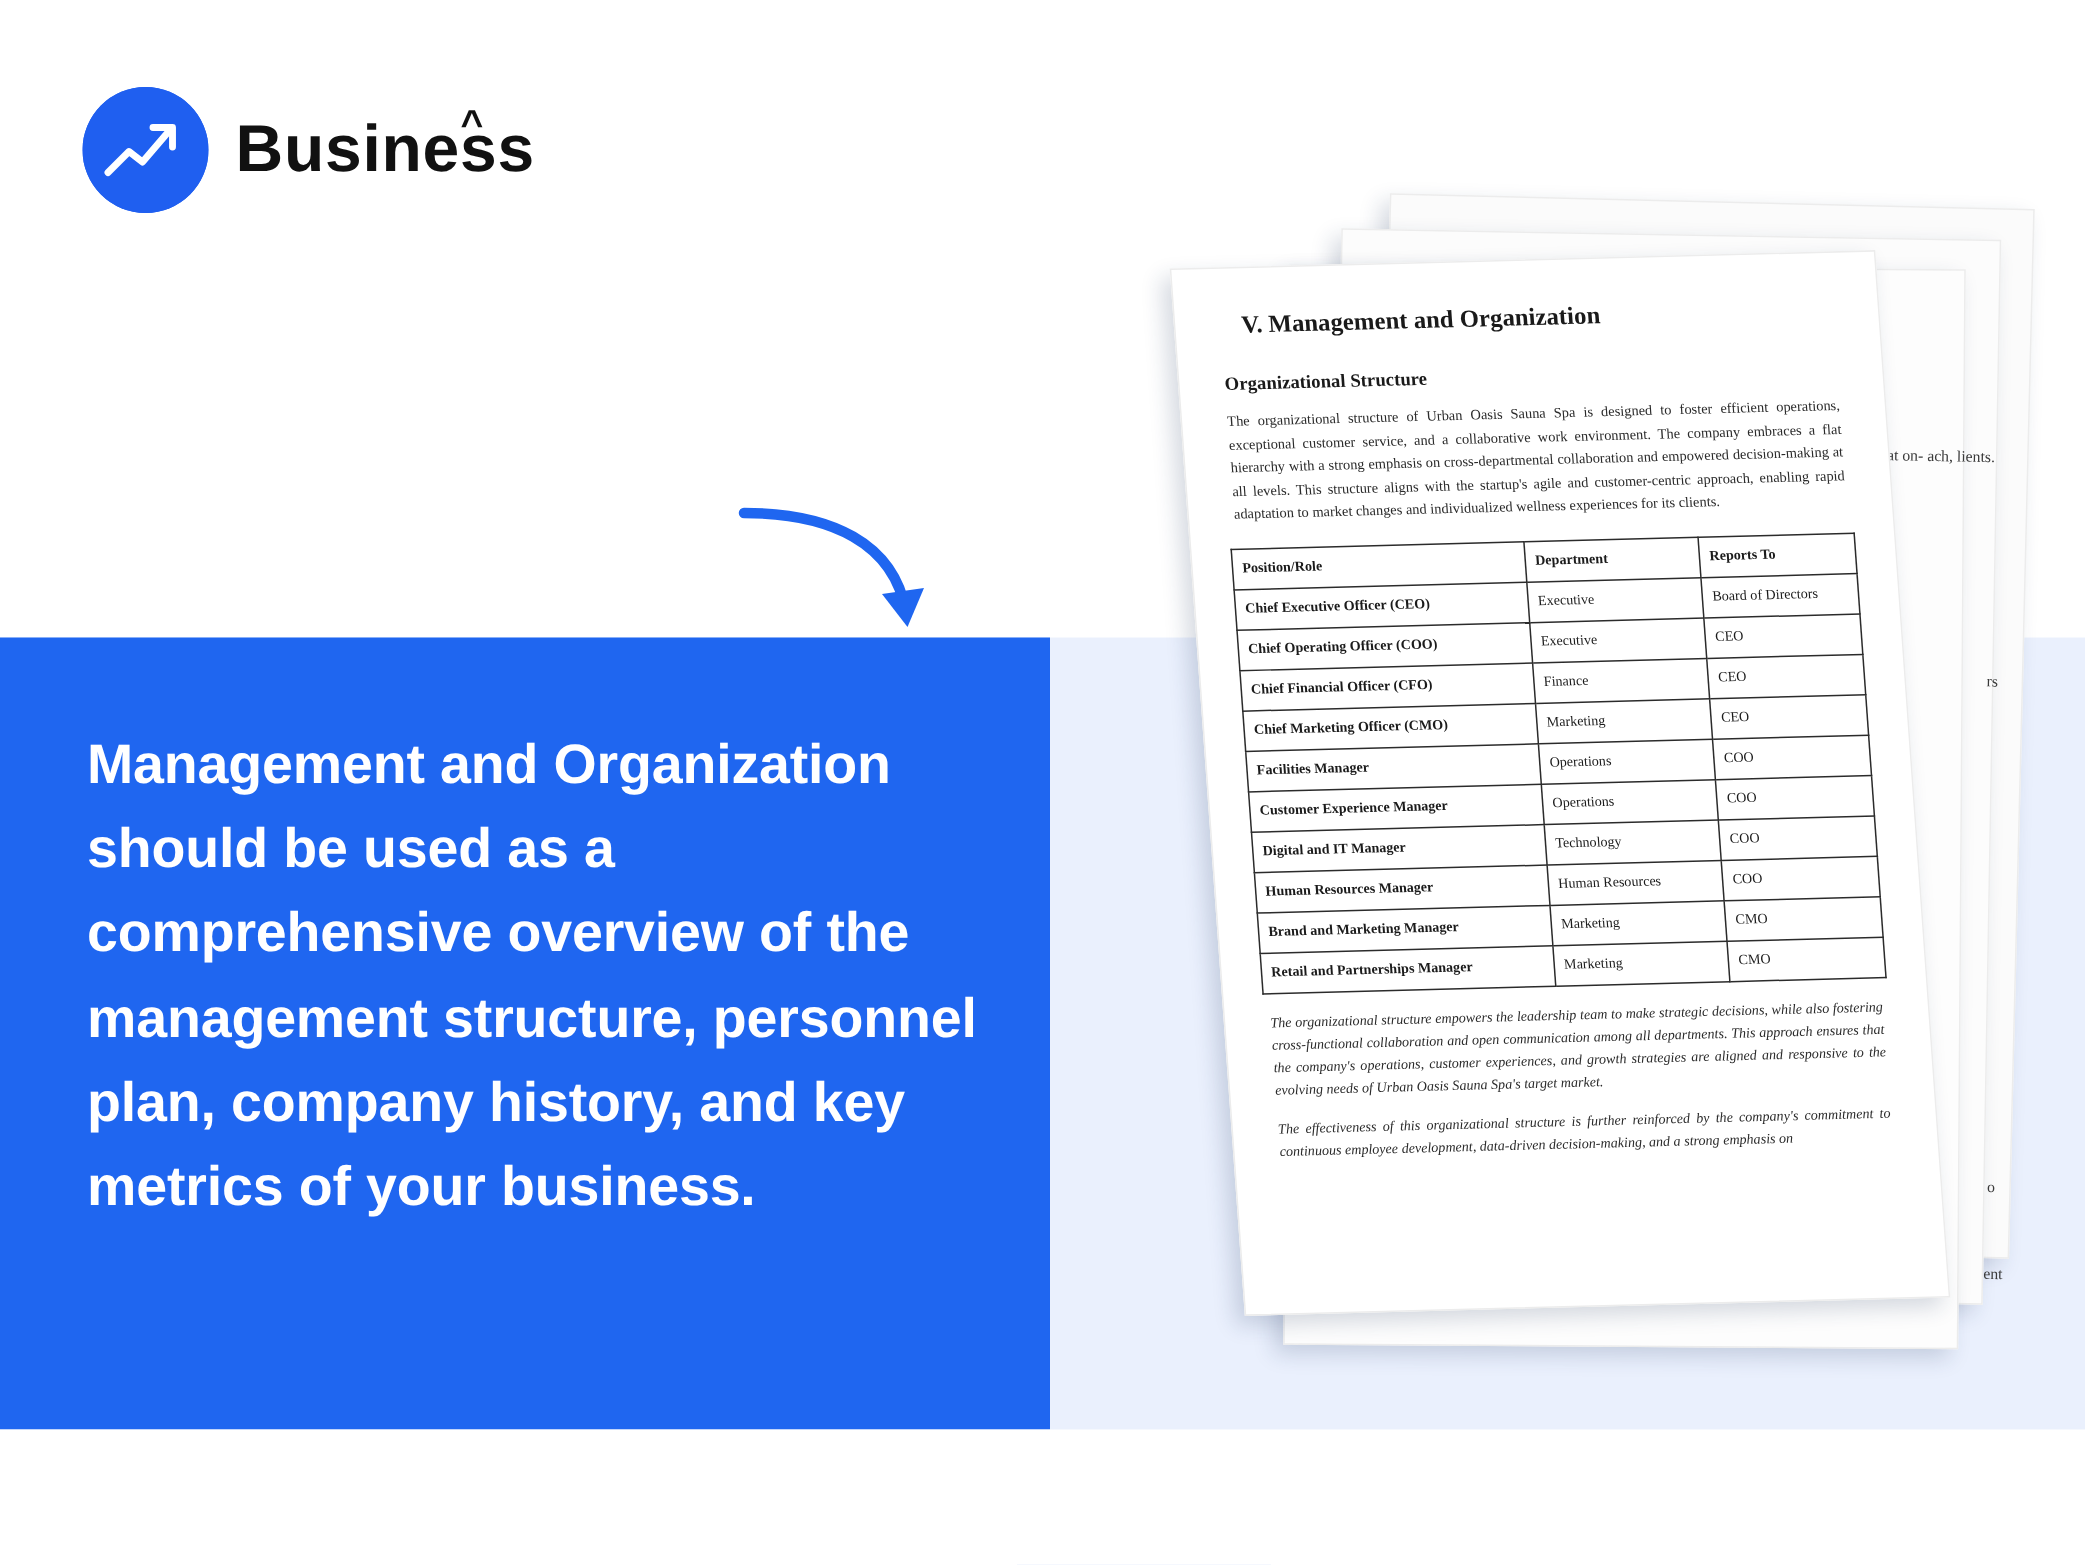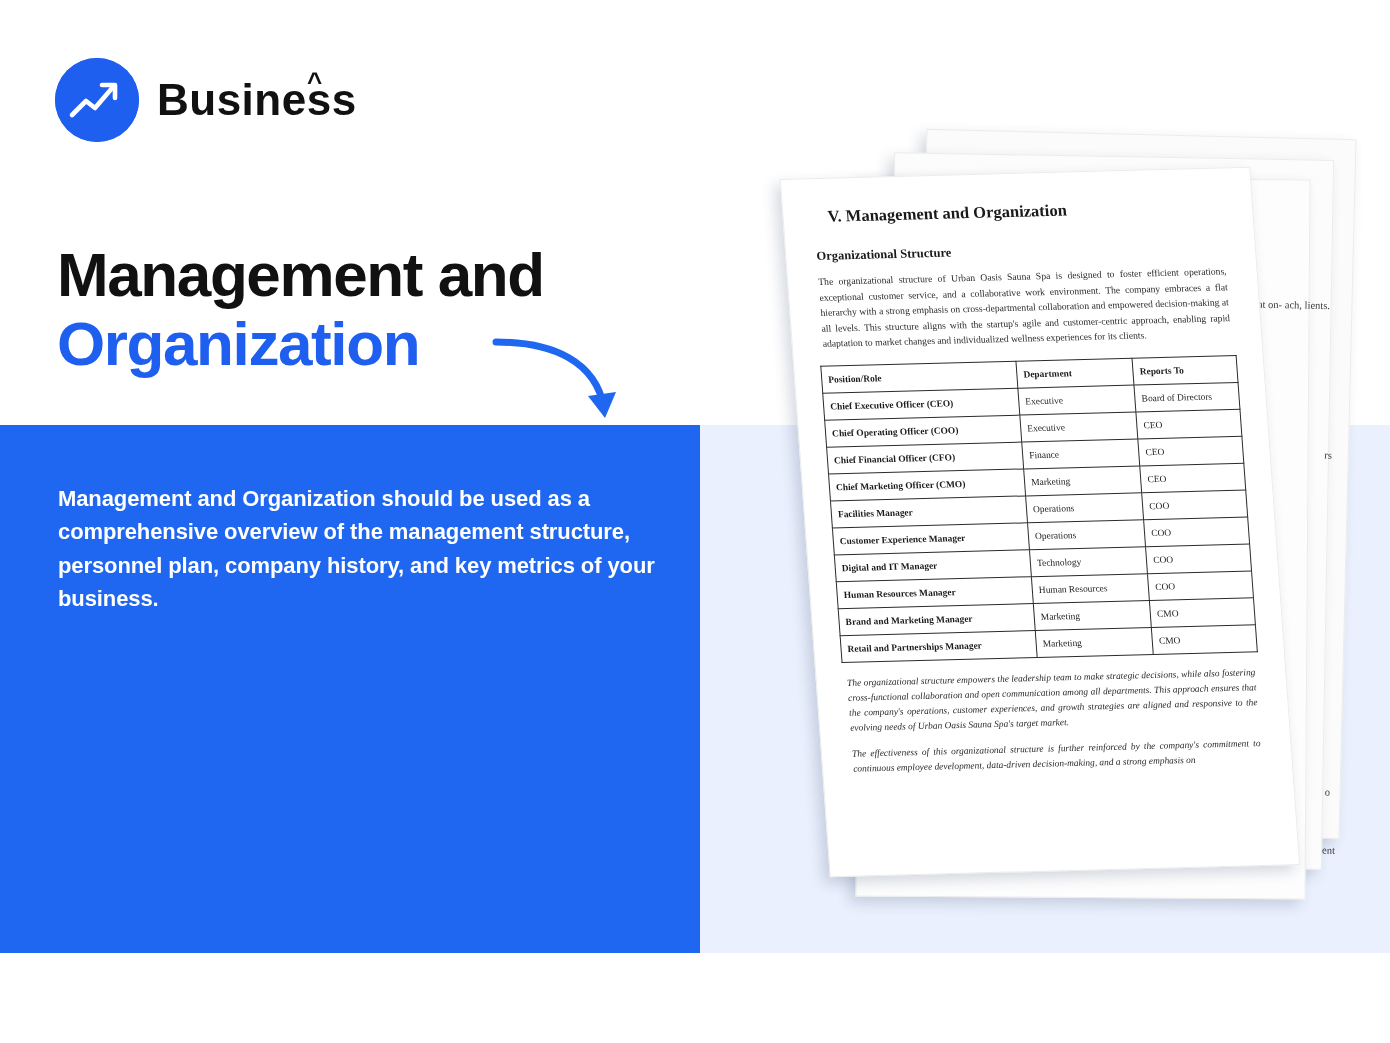--- a/index.html
+++ b/index.html
@@ -89,21 +89,21 @@
   .arrow {
     position: absolute; left: 492px; top: 336px;
     width: 130px; height: 100px;
   }
 
   
   .body-copy {
     position: absolute; left: 58px; top: 482px;
     width: 600px;
     color: #ffffff;
-    font-size: 22px; font-weight: bold; line-height: 1.52;
+    font-size: 37px; font-weight: bold; line-height: 1.52;
     letter-spacing: -0.1px;
   }
 
   
   .doc-stack {
     position: absolute; left: 620px; top: 110px;
     width: 780px; height: 820px;
   }
   .sheet {
     position: absolute;
@@ -209,24 +209,20 @@
       </svg>
     </div>
     <div class="logo-text">
       <div class="logo-line1">
         <span>Business</span>
         <span class="hat">^</span>
       </div>
     </div>
   </div>
 
-  <div class="headline">
-    <div>Management and</div>
-    <div class="accent">Organization</div>
-  </div>
 
   <div class="arrow">
     <svg width="130" height="100" viewBox="0 0 130 100">
       <path d="M4 6 C 62 6, 104 26, 112 72" fill="none" stroke="#1f66f0" stroke-width="7" stroke-linecap="round"></path>
       <path d="M96 60 L113 82 L124 56 Z" fill="#1f66f0"></path>
     </svg>
   </div>
 
   <div class="body-copy">Management and Organization should be used as a comprehensive overview of the management structure, personnel plan, company history, and key metrics of your business.</div>
 

